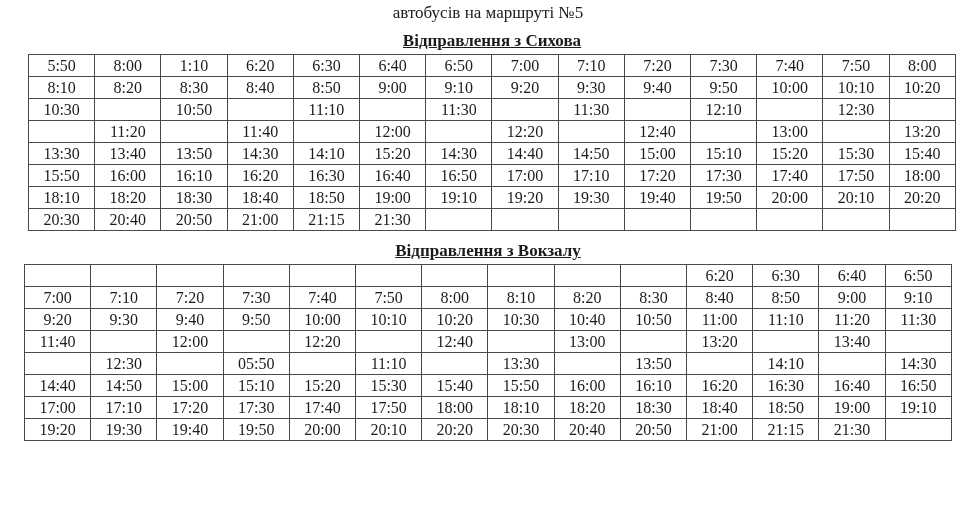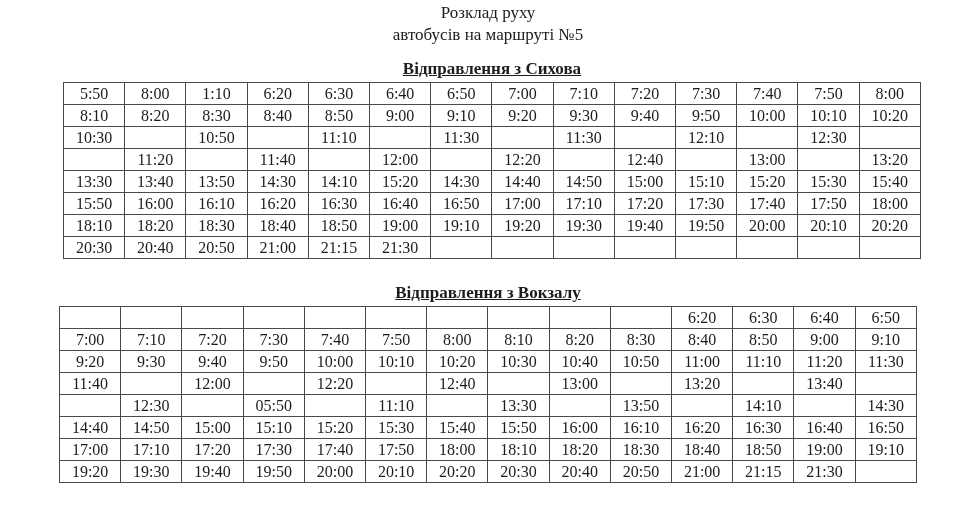--- a/index.html
+++ b/index.html
@@ -13,51 +13,50 @@
     font-family: "Liberation Serif", "DejaVu Serif", serif;
     color: #1c1c1c;
     overflow: hidden;
   }
   .page-title {
     padding-top: 2px;
     text-align: center;
     font-size: 17px;
     line-height: 22px;
   }
-  .schedule-section-1 { margin-top: 13px; padding-left: 8px; }
-  .schedule-section-2 { margin-top: 24px; }
+  .schedule-section-1 { margin-top: 7px; padding-left: 8px; }
+  .schedule-section-2 { margin-top: 10px; }
   .table-title {
     text-align: center;
     font-size: 17px;
     font-weight: bold;
     text-decoration: underline;
     margin-bottom: 3px;
   }
   table.schedule {
-    width: 858px;
+    width: 928px;
     margin: 0 auto;
     border-collapse: collapse;
     table-layout: fixed;
   }
   table.schedule td {
     border: 1px solid #4a4a4a;
     height: 21px;
     text-align: center;
     vertical-align: middle;
     font-size: 16px;
     padding: 0;
     white-space: nowrap;
     overflow: hidden;
   }
 </style>
 </head>
 <body>
 
 <div class="page-title">
-  <div>Розклад руху</div>
   <div>автобусів на маршруті №5</div>
 </div>
 
 <div class="schedule-section-1">
   <div class="table-title">Відправлення з Сихова</div>
   <table class="schedule">
     <tbody>
         <tr>
           <td>5:50</td>
           <td>8:00</td>

